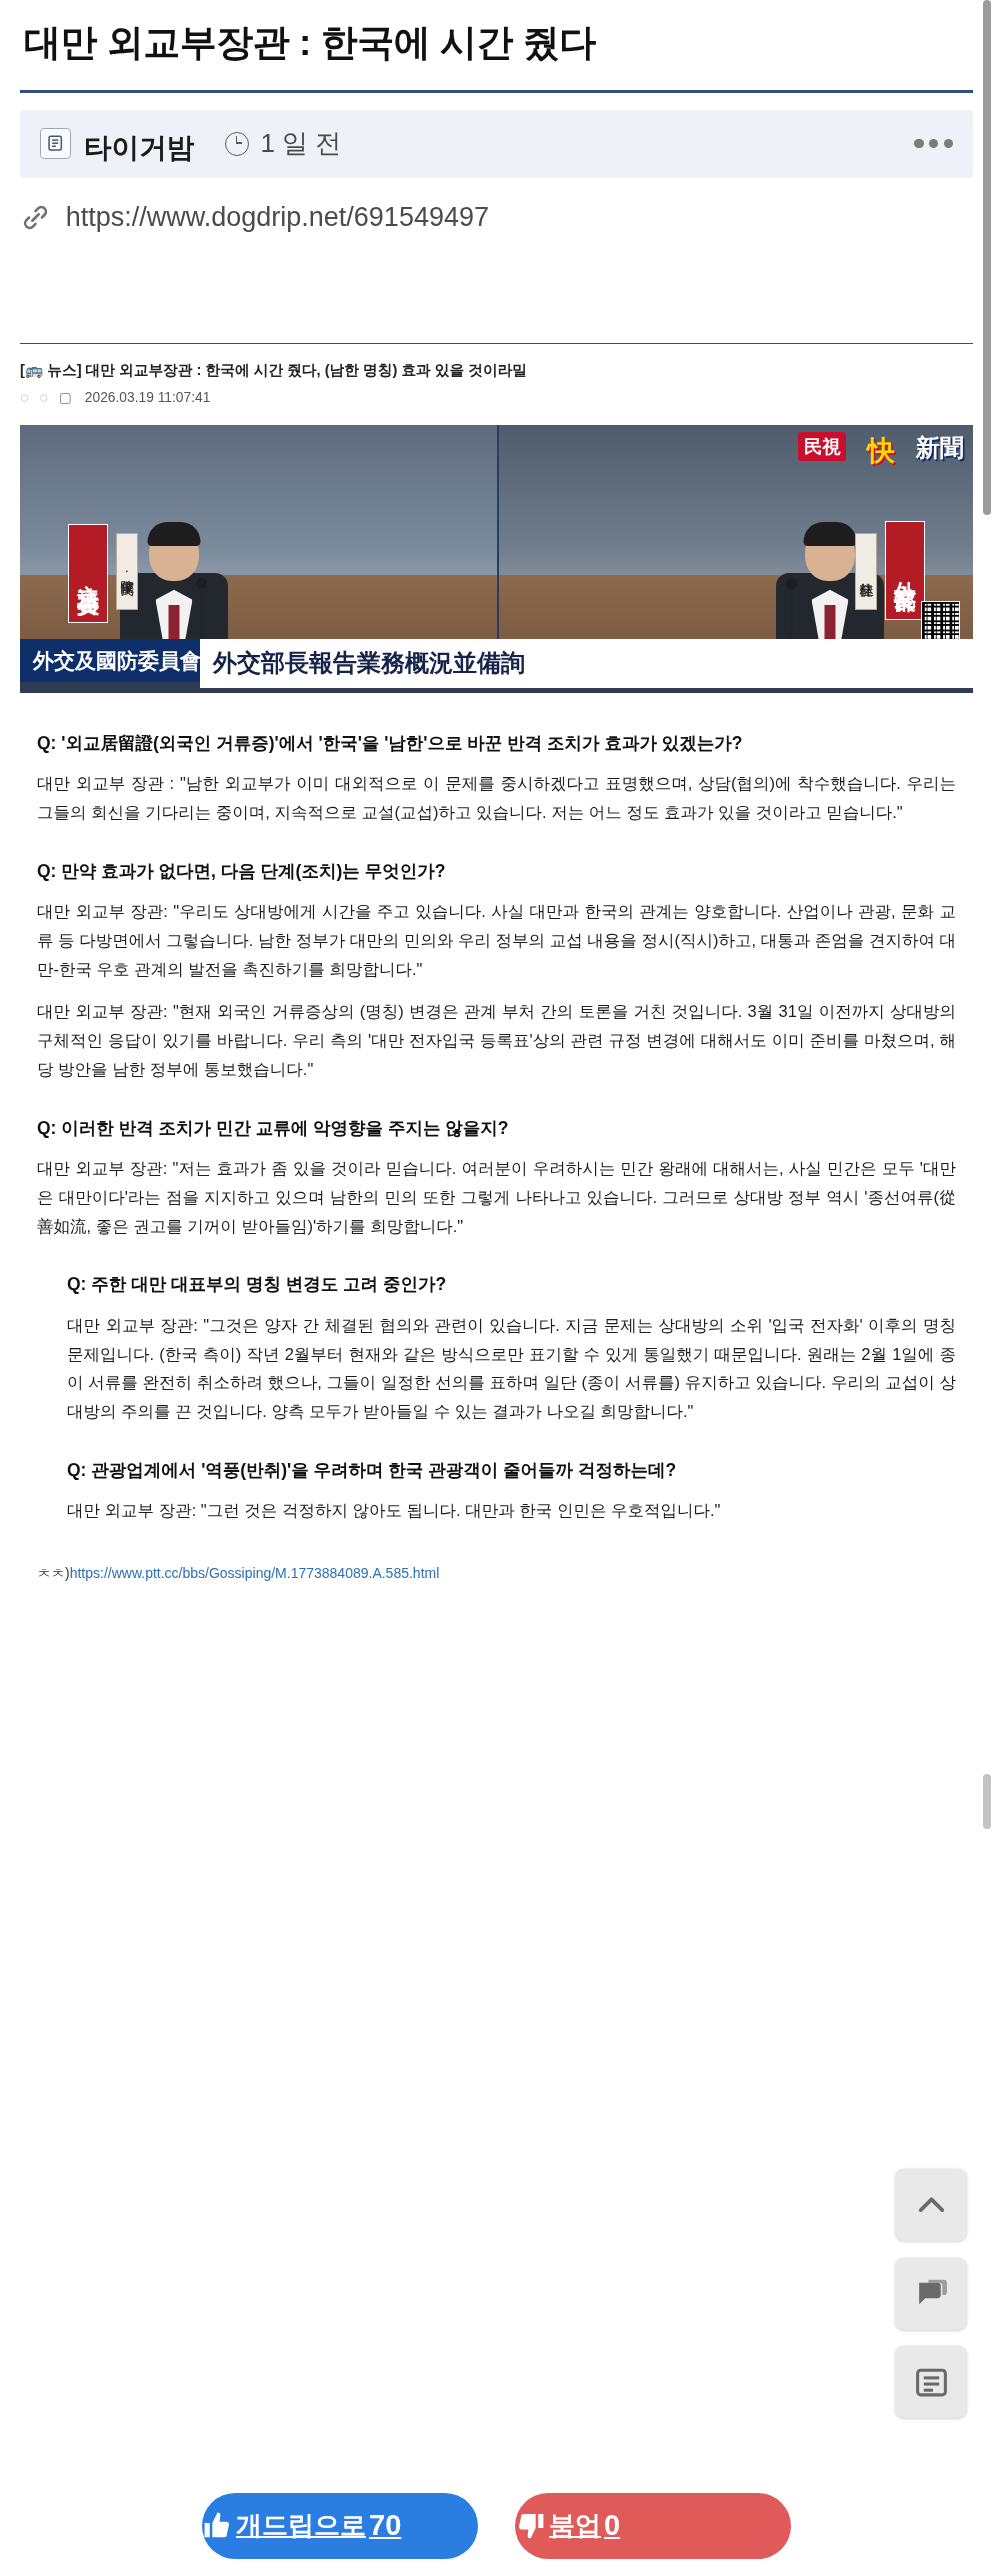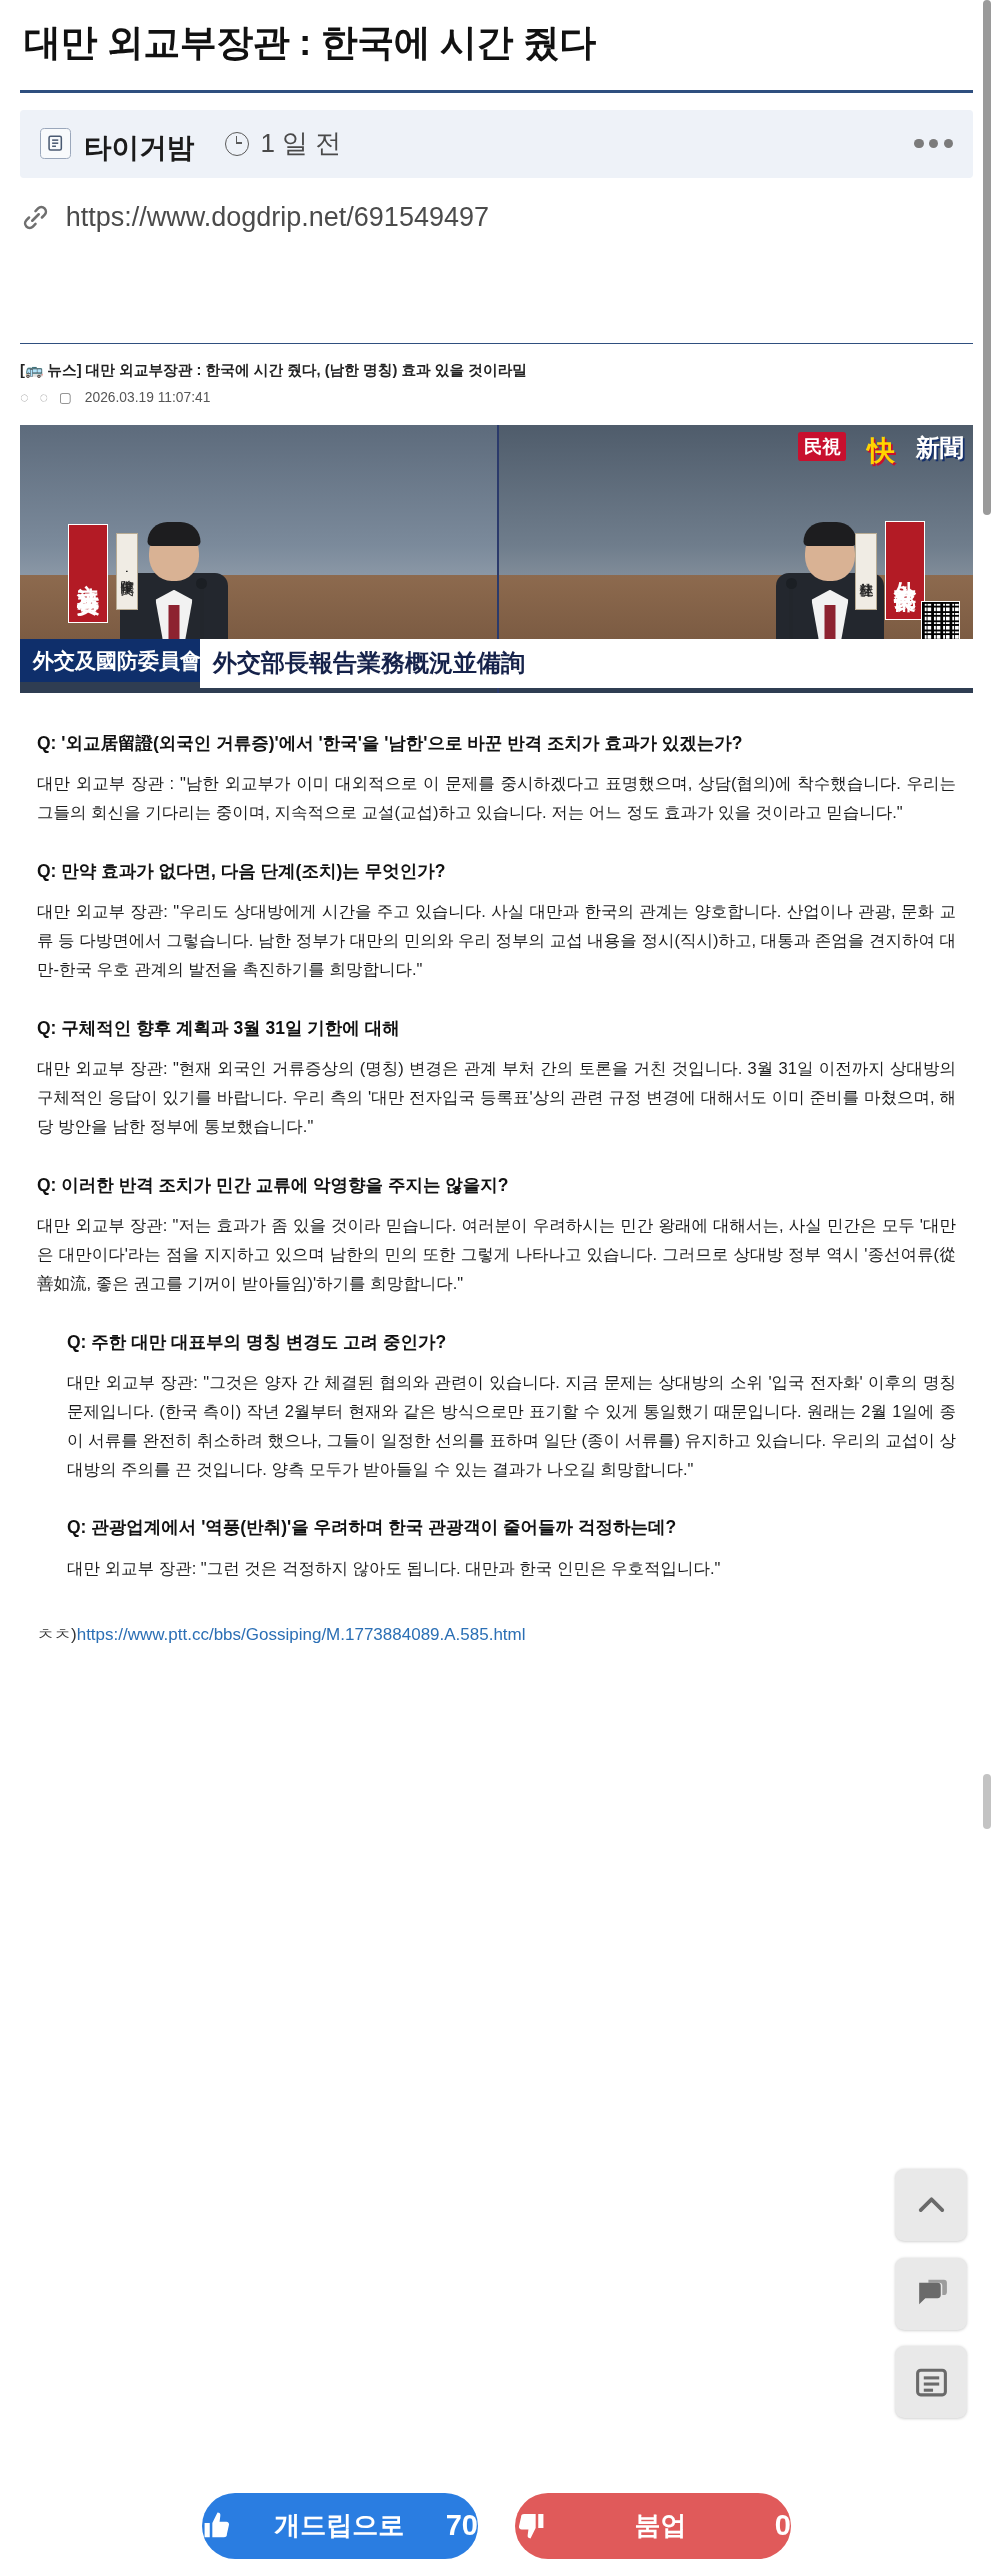--- a/index.html
+++ b/index.html
@@ -221,21 +221,21 @@
   .qa-q:first-child { margin-top: 0; }
   .qa-a {
     font-size: 16.5px; color: #1d1d1d; line-height: 1.75;
     margin-top: 13px; text-align: justify;
   }
   .qa-a b { font-weight: normal; }
   .indent { margin-left: 30px; }
 
   .source-link {
     margin: 40px 37px 0 37px;
-    font-size: 17px; color: #2b6fb5; word-break: break-all;
+    font-size: 14px; color: #2b6fb5; word-break: break-all;
   }
   .source-link .pre { color: #333; }
 
   
   .fab-col {
     position: absolute; right: 26px; bottom: 158px;
     display: flex; flex-direction: column; gap: 16.5px;
   }
   .fab {
     width: 72px; height: 72px; border-radius: 9.2px;
@@ -246,22 +246,22 @@
   .fab svg { width: 37px; height: 37px; }
 
   
   .vote-bar {
     position: absolute; left: 0; right: 0; bottom: 0; height: 101px;
     display: flex; align-items: center; justify-content: center; gap: 37px;
     background: #ffffff;
   }
   .vote-btn {
     width: 276px; height: 66px; border-radius: 33px;
-    display: flex; align-items: center; justify-content: space-between; gap: 3px;
-    color: #fff; font-size: 26px; font-weight: bold;
+    display: flex; align-items: center; justify-content: flex-start; gap: 3px;
+    color: #fff; font-size: 26px; font-weight: bold; text-decoration: underline;
   }
   .vote-up { background: #2a7de1; }
   .vote-down { background: #e05a5a; }
   .vote-count { font-size: 29px; font-weight: bold; }
   .vote-btn svg { width: 31px; height: 31px; fill: #fff; }
 
   
   .scrollbar {
     position: absolute; right: 1.8px; top: 0; width: 8.3px; height: 100%;
     background: transparent;
@@ -374,21 +374,20 @@
     <b>대만 외교부 장관 :</b>
     <span>"남한 외교부가 이미 대외적으로 이 문제를 중시하겠다고 표명했으며, 상담(협의)에 착수했습니다. 우리는 그들의 회신을 기다리는 중이며, 지속적으로 교설(교섭)하고 있습니다. 저는 어느 정도 효과가 있을 것이라고 믿습니다."</span>
   </div>
 
   <div class="qa-q">Q: 만약 효과가 없다면, 다음 단계(조치)는 무엇인가?</div>
   <div class="qa-a">
     <b>대만 외교부 장관:</b>
     <span>"우리도 상대방에게 시간을 주고 있습니다. 사실 대만과 한국의 관계는 양호합니다. 산업이나 관광, 문화 교류 등 다방면에서 그렇습니다. 남한 정부가 대만의 민의와 우리 정부의 교섭 내용을 정시(직시)하고, 대통과 존엄을 견지하여 대만-한국 우호 관계의 발전을 촉진하기를 희망합니다."</span>
   </div>
 
-  <div class="qa-q">Q: 구체적인 향후 계획과 3월 31일 기한에 대해</div>
   <div class="qa-a">
     <b>대만 외교부 장관:</b>
     <span>"현재 외국인 거류증상의 (명칭) 변경은 관계 부처 간의 토론을 거친 것입니다. 3월 31일 이전까지 상대방의 구체적인 응답이 있기를 바랍니다. 우리 측의 '대만 전자입국 등록표'상의 관련 규정 변경에 대해서도 이미 준비를 마쳤으며, 해당 방안을 남한 정부에 통보했습니다."</span>
   </div>
 
   <div class="qa-q">Q: 이러한 반격 조치가 민간 교류에 악영향을 주지는 않을지?</div>
   <div class="qa-a">
     <b>대만 외교부 장관:</b>
     <span>"저는 효과가 좀 있을 것이라 믿습니다. 여러분이 우려하시는 민간 왕래에 대해서는, 사실 민간은 모두 '대만은 대만이다'라는 점을 지지하고 있으며 남한의 민의 또한 그렇게 나타나고 있습니다. 그러므로 상대방 정부 역시 '종선여류(從善如流, 좋은 권고를 기꺼이 받아들임)'하기를 희망합니다."</span>
   </div>

